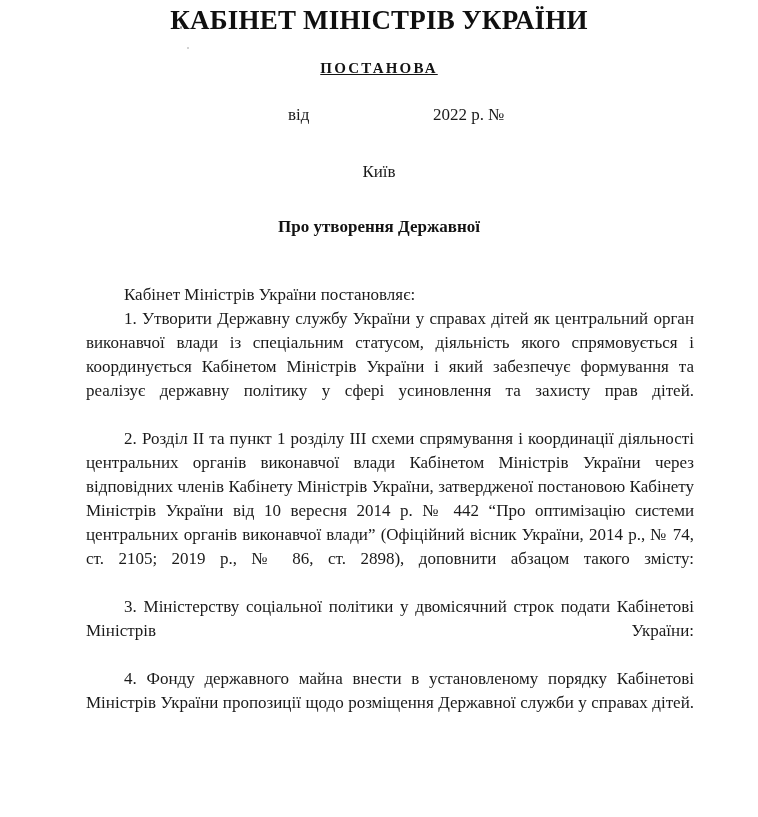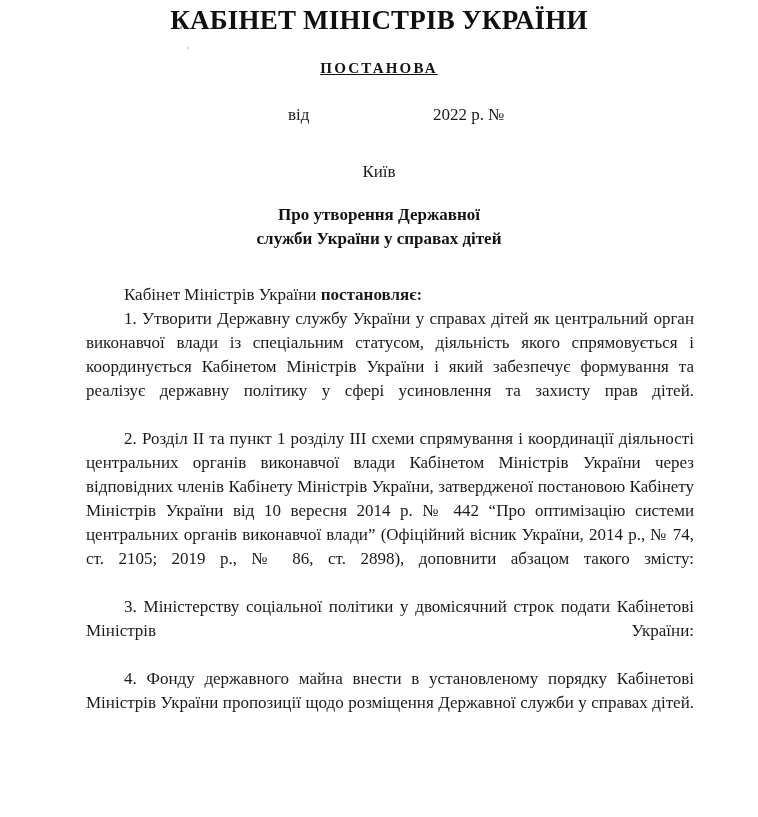--- a/index.html
+++ b/index.html
@@ -102,21 +102,21 @@
     width: 758px;
     text-align: center;
     font-size: 17px;
     margin-top: 12px;
   }
 
   
   .doc-title {
     position: absolute;
     left: 0;
-    top: 203px;
+    top: 215px;
     width: 758px;
     text-align: center;
     font-size: 17px;
     font-weight: 700;
     line-height: 24px;
     color: #121212;
   }
   .doc-title .line {
     display: block;
     white-space: nowrap;
@@ -141,21 +141,21 @@
   }
   .body-text p::after {
     content: "";
     display: inline-block;
     width: 100%;
   }
   .body-text p.no-stretch::after {
     content: none;
   }
   b, strong {
-    font-weight: 700;
+    font-weight: 400;
   }
 </style>
 </head>
 <body>
 
 <div class="page">
 
   <div class="masthead">
     <div class="masthead-title">КАБІНЕТ МІНІСТРІВ УКРАЇНИ</div>
   </div>
@@ -166,21 +166,20 @@
 
   <div class="dateline">
     <span class="from-label">від</span>
     <span class="year-number">2022 р. №</span>
   </div>
 
   <div class="city">Київ</div>
 
   <div class="doc-title">
     <span class="line">Про утворення Державної</span>
-    <span class="line">служби України у справах дітей</span>
   </div>
 
   <div class="body-text">
 
     <p class="no-stretch"><span>Кабінет Міністрів України </span><b>постановляє:</b></p>
 
     <p><span>1.</span> <span>Утворити Державну службу України у справах дітей як центральний орган виконавчої влади із спеціальним статусом, діяльність якого спрямовується і координується Кабінетом Міністрів України і який забезпечує формування та реалізує державну політику у сфері усиновлення та захисту прав дітей.</span></p>
 
     <p><span>2.</span> <span>Розділ II та пункт 1 розділу III схеми спрямування і координації діяльності центральних органів виконавчої влади Кабінетом Міністрів України через відповідних членів Кабінету Міністрів України, затвердженої постановою Кабінету Міністрів України від 10 вересня 2014 р. № 442 “Про оптимізацію системи центральних органів виконавчої влади” (Офіційний вісник України, 2014 р., № 74, ст. 2105; 2019 р., № 86, ст. 2898), доповнити абзацом такого змісту:</span></p>
 

